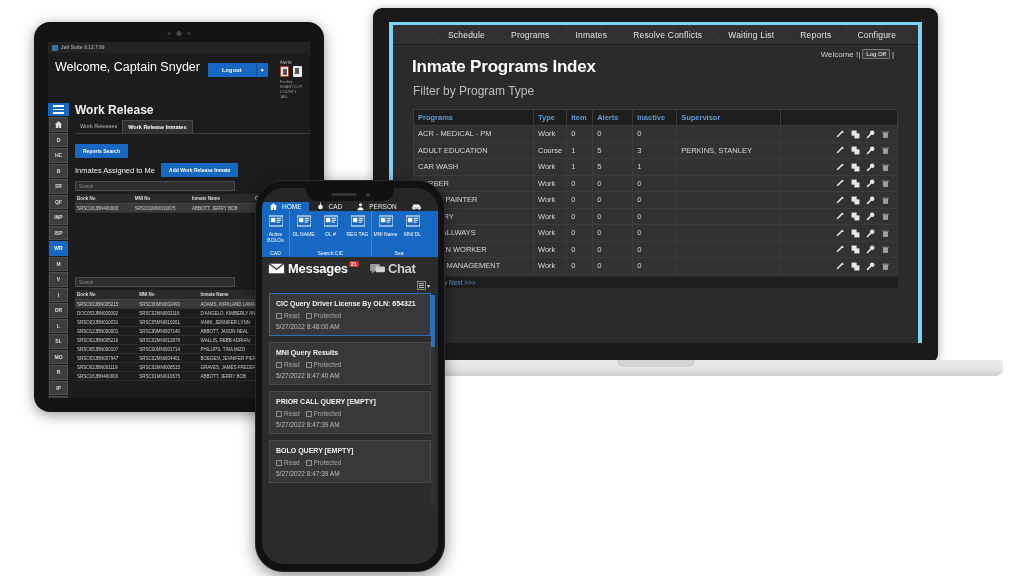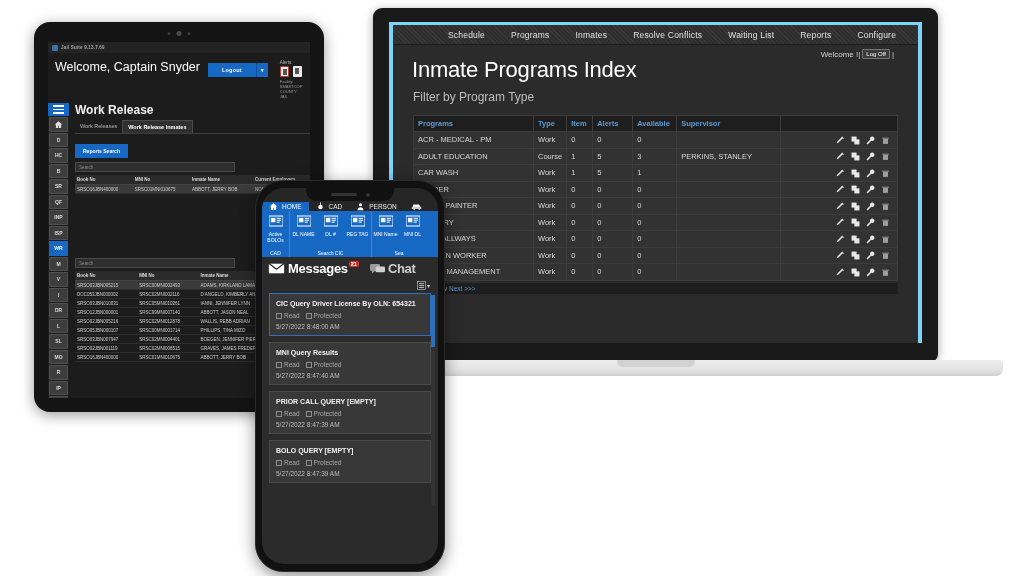--- a/index.html
+++ b/index.html
@@ -52,21 +52,21 @@
   }
   .welcome-line {
     position:absolute; right:24px; top:24px; color:#cfcfcf; font-size:8px;
     display:flex; align-items:center; gap:2px;
   }
   .logoff-btn {
     background:#3a3a3a; border:1px solid #777; color:#fff; font-size:6px;
     padding:1px 3px; border-radius:1px; cursor:pointer;
   }
   .page-title {
-    color:#fff; font-size:22px; font-weight:normal; padding:12px 13px 2px 19px;
+    color:#fff; font-size:17px; font-weight:bold; padding:12px 13px 2px 19px;
     letter-spacing:-.2px;
   }
   .filter-label { color:#bdbdbd; font-size:12px; padding:5px 0 2px 20px; }
   .filter-row { display:flex; align-items:center; padding:0 20px; gap:9px; position:relative; }
   .select-box {
     background:#3b3b3b; border:1px solid #4a4a4a; color:#e8e8e8;
     font-size:7.5px; font-weight:bold; width:92px; height:15px;
     display:flex; align-items:center; justify-content:space-between;
     padding:0 4px; cursor:pointer;
   }
@@ -252,21 +252,21 @@
             <div class="filter-label">Filter by Program Type</div>
 
 
             <table class="prog">
               <thead>
                 <tr>
                   <th style="width:120px">Programs</th>
                   <th style="width:32px">Type</th>
                   <th style="width:26px">Item</th>
                   <th style="width:40px">Alerts</th>
-                  <th style="width:44px">Available</th>
+                  <th style="width:44px">Inactive</th>
                   <th style="width:104px">Supervisor</th>
                   <th></th>
                 </tr>
               </thead>
               <tbody>
                   <tr>
                     <td>ACR - MEDICAL - PM</td>
                     <td>Work</td>
                     <td>0</td>
                     <td>0</td>
@@ -530,20 +530,24 @@
             <h2>Work Release</h2>
             <div class="tabs-row">
               <div class="t">Work Releases</div>
               <div class="t on">Work Release Inmates</div>
             </div>
 
             <div style="margin-top:5px">
               <span class="blue-btn">Reports Search</span>
             </div>
 
+            <div class="sec-hdr">
+              <span class="sh">Inmates Assigned to Me</span>
+              <span class="blue-btn">Add Work Release Inmate</span>
+            </div>
             <div class="search-input">Search</div>
 
             <table class="mini">
               <thead>
                   <tr>
                 <th>Book No</th>
                 <th>MNI No</th>
                 <th>Inmate Name</th>
                 <th>Current Employers</th>
               </tr>

